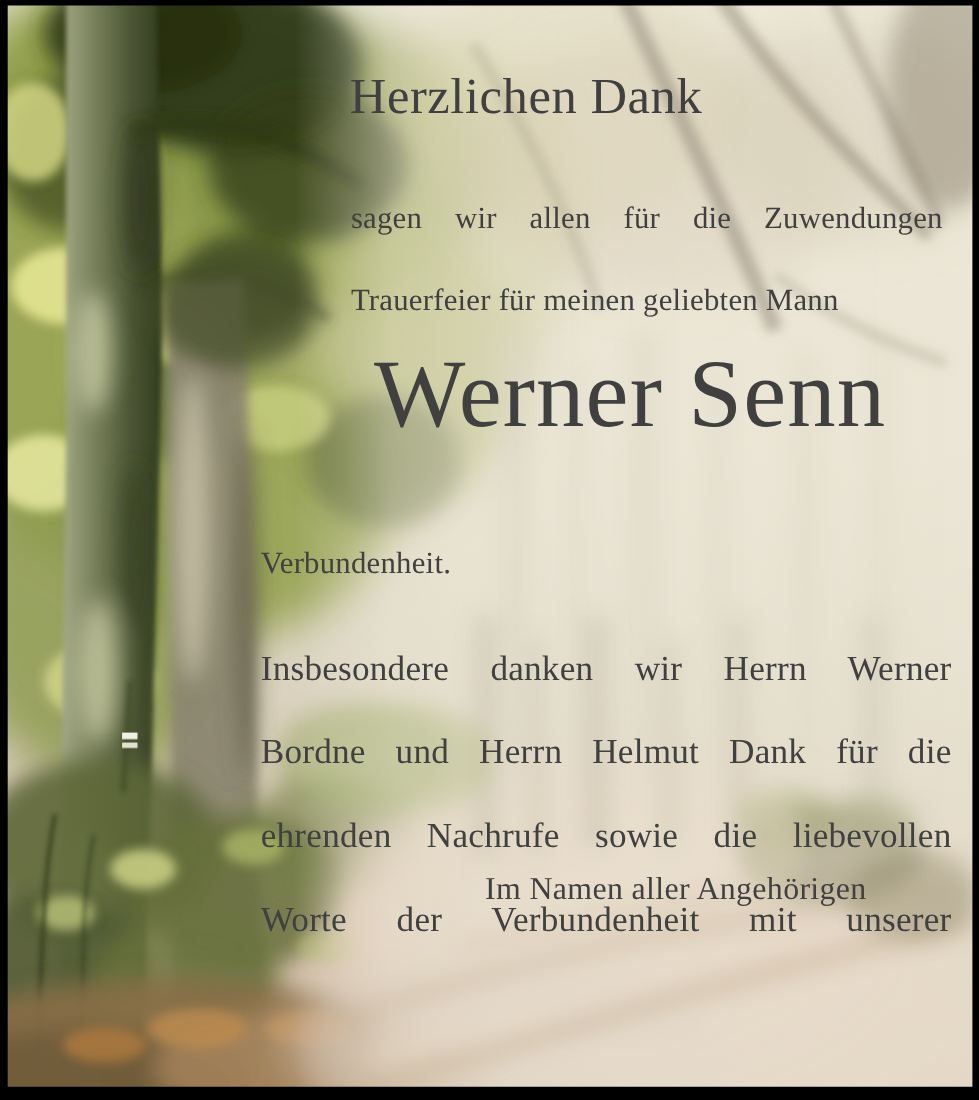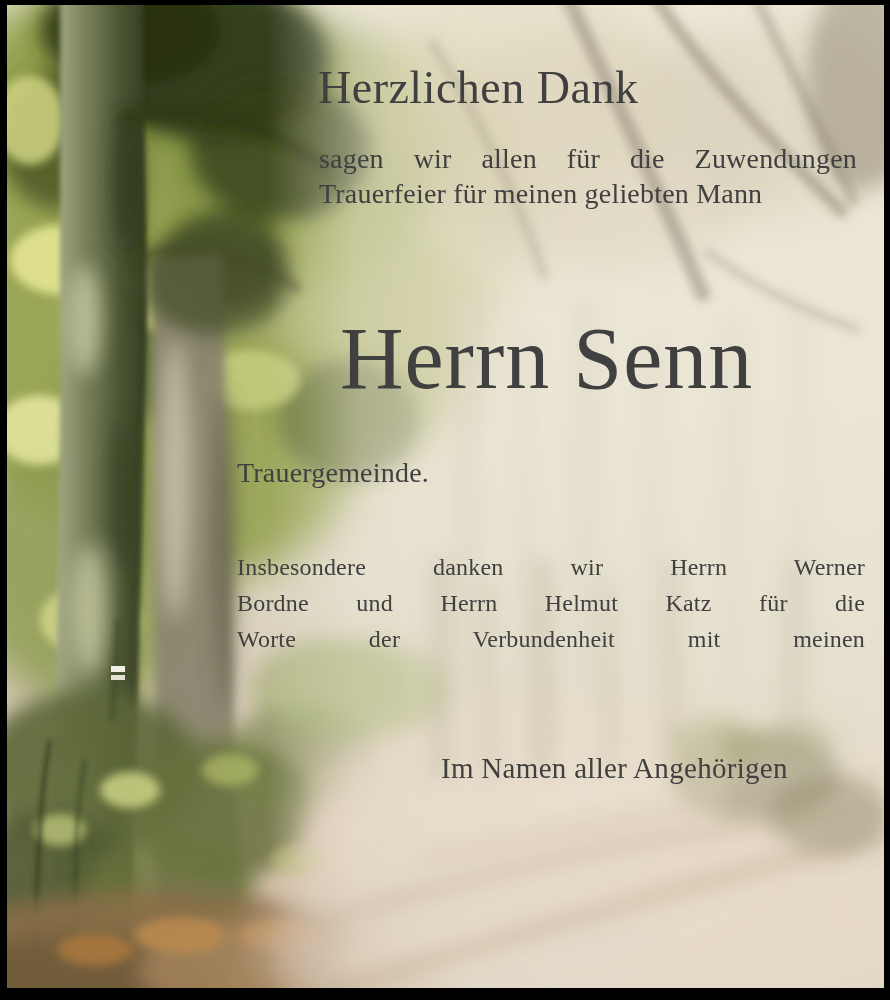--- a/index.html
+++ b/index.html
@@ -13,29 +13,29 @@
   }
   .bg{position:absolute;inset:0;width:890px;height:1000px;display:block;}
   .frame{
     position:absolute;inset:0;
     border-style:solid;border-color:#000;
     border-width:5px 6px 12px 7px;
     pointer-events:none;
   }
   .txt{position:absolute;white-space:nowrap;}
   .blk{position:absolute;}
-  .line{display:block;white-space:nowrap;}
+  .line{display:block;white-space:nowrap;margin-top:40px;}
   .just{text-align:justify;white-space:normal;overflow:hidden;}
   .just::after{content:"";display:inline-block;width:100%;height:0;}
   #heading{left:318px;top:60px;font-size:46px;line-height:1.2;letter-spacing:.5px;}
   #intro{left:319px;top:141px;width:538px;font-size:28px;line-height:35px;letter-spacing:.2px;}
   #intro .just{height:35px;}
   #name{left:340px;top:308px;font-size:88px;line-height:1.15;letter-spacing:1px;}
   #tribute{left:237px;top:455px;width:628px;font-size:28px;line-height:36px;letter-spacing:.2px;}
-  #thanks{left:237px;top:549px;width:628px;font-size:24px;line-height:36px;letter-spacing:.2px;}
+  #thanks{left:237px;top:549px;width:628px;font-size:32px;line-height:36px;letter-spacing:.2px;}
   #thanks .just{height:36px;}
   #closing{left:441px;top:750px;font-size:29px;line-height:36px;letter-spacing:.3px;}
   #signatory-line{font-weight:bold;letter-spacing:.6px;}
   #dateline{left:239px;top:918px;font-size:29px;letter-spacing:.3px;}
 </style>
 </head>
 <body>
 
 <div class="page">
 
@@ -220,30 +220,31 @@
     </g>
   </svg>
 
   <div class="txt" id="heading">Herzlichen Dank</div>
 
   <div class="blk" id="intro">
     <span class="line just">sagen wir allen für die Zuwendungen</span>
     <span class="line">Trauerfeier für meinen geliebten Mann</span>
   </div>
 
-  <div class="txt" id="name">Herrn Senn</div>
+  <div class="txt" id="name">Werner Senn</div>
 
   <div class="blk" id="tribute">
-    <span class="line">Trauergemeinde.</span>
+    <span class="line">Verbundenheit.</span>
   </div>
 
   <div class="blk" id="thanks">
     <span class="line just">Insbesondere danken wir Herrn Werner</span>
-    <span class="line just">Bordne und Herrn Helmut Katz für die</span>
-    <span class="line just">Worte der Verbundenheit mit meinen</span>
+    <span class="line just">Bordne und Herrn Helmut Dank für die</span>
+    <span class="line just">ehrenden Nachrufe sowie die liebevollen</span>
+    <span class="line just">Worte der Verbundenheit mit unserer</span>
   </div>
 
   <div class="blk" id="closing">
     <span class="line" id="closing-intro-line">Im Namen aller Angehörigen</span>
   </div>
 
 
   <div class="frame"></div>
 </div>
 

